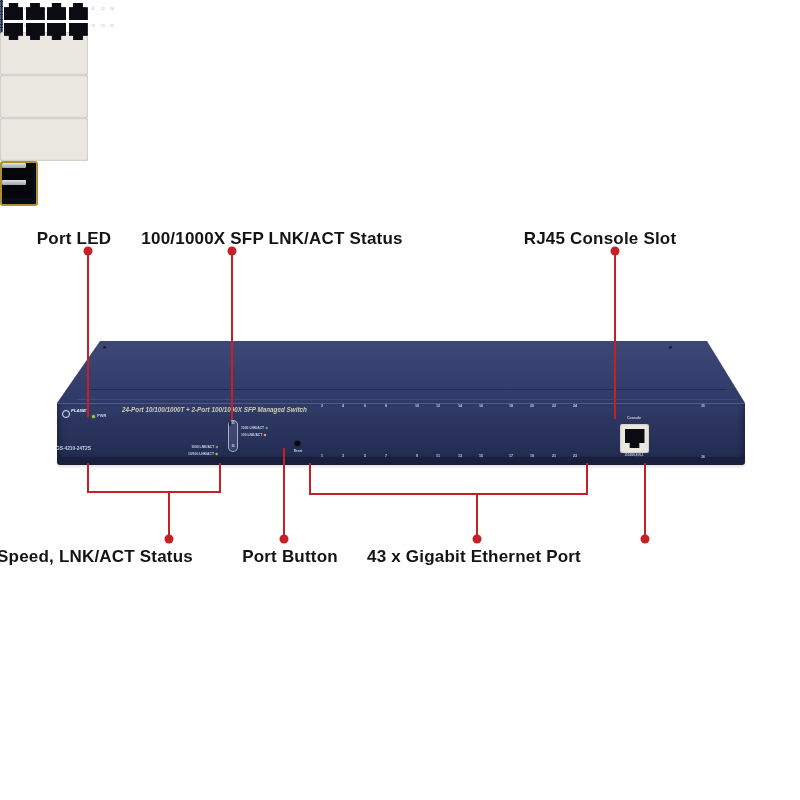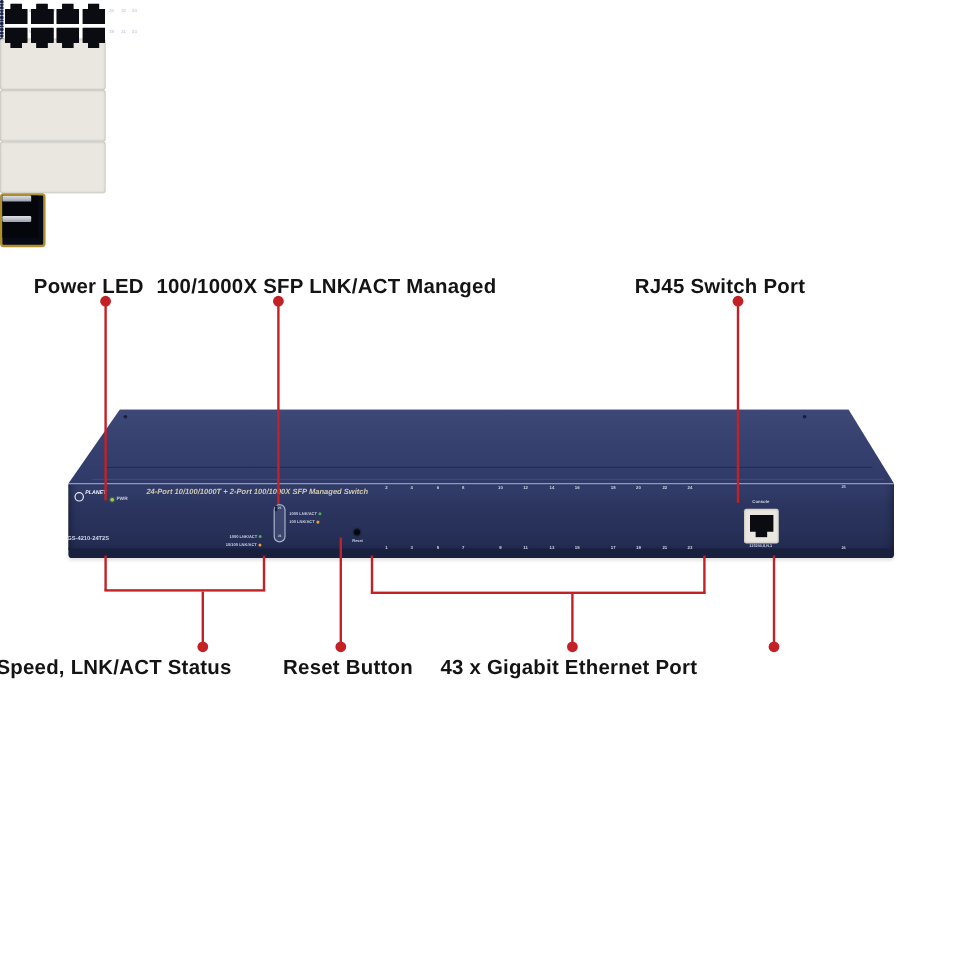--- a/index.html
+++ b/index.html
@@ -79,23 +79,23 @@
 
   <div class="tt c45" style="left:634px;top:416px;">Console</div>
   <div class="abs" style="left:620px;top:424px;width:29px;height:29px;background:#e9e7e0;border-radius:2px;box-shadow:inset 0 0 2px rgba(0,0,0,.35);">
     <div class="jack down" style="left:4.5px;top:5px;width:20px;height:19px;"></div>
   </div>
   <div class="tt c40" style="left:634px;top:453px;">115200,8,N,1</div>
 
   <div class="tt c40" style="left:703px;top:404px;">25</div>
   <div class="tt c40" style="left:703px;top:455px;">26</div>
 
-  <div class="callout-label" style="left:74px;top:229px;">Power LED</div>
-  <div class="callout-label" style="left:272px;top:229px;">100/1000X SFP LNK/ACT Managed</div>
-  <div class="callout-label" style="left:600px;top:229px;">RJ45 Switch Port</div>
+  <div class="callout-label" style="left:74px;top:229px;">Port LED</div>
+  <div class="callout-label" style="left:272px;top:229px;">100/1000X SFP LNK/ACT Status</div>
+  <div class="callout-label" style="left:600px;top:229px;">RJ45 Console Slot</div>
 
   <div class="rdot" style="left:88px;top:251px;"></div>
   <div class="rline" style="left:87px;top:253px;width:2px;height:164px;"></div>
   <div class="rdot" style="left:232px;top:251px;"></div>
   <div class="rline" style="left:231px;top:253px;width:2px;height:167px;"></div>
   <div class="rdot" style="left:615px;top:251px;"></div>
   <div class="rline" style="left:614px;top:253px;width:2px;height:166px;"></div>
 
   <div class="rline" style="left:87px;top:463px;width:2px;height:29px;"></div>
   <div class="rline" style="left:219px;top:463px;width:2px;height:29px;"></div>
@@ -109,21 +109,21 @@
   <div class="rline" style="left:309px;top:463px;width:2px;height:31px;"></div>
   <div class="rline" style="left:586px;top:463px;width:2px;height:31px;"></div>
   <div class="rline" style="left:309px;top:493px;width:279px;height:2px;"></div>
   <div class="rline" style="left:476px;top:495px;width:2px;height:42px;"></div>
   <div class="rdot" style="left:477px;top:539px;"></div>
 
   <div class="rline" style="left:644px;top:463px;width:2px;height:74px;"></div>
   <div class="rdot" style="left:645px;top:539px;"></div>
 
   <div class="callout-label" style="left:95px;top:547px;">Speed, LNK/ACT Status</div>
-  <div class="callout-label" style="left:290px;top:547px;">Reset Button</div>
+  <div class="callout-label" style="left:290px;top:547px;">Port Button</div>
   <div class="callout-label" style="left:474px;top:547px;">43 x Gigabit Ethernet Port</div>
 <div style="left: 110px; top: 416px; width: 122px; height: 32px;">
       <div style="left: 3.7px; top: 3.5px; width: 2.6px; height: 2.6px; border-radius: 50%; background: rgb(26, 35, 72); box-shadow: rgba(255, 255, 255, 0.25) 0px 0px 1px;"></div>
       <div class="tt" style="left: 5px; top: 7px; transform: translateX(-50%) scale(0.45); transform-origin: 50% 0px;">2</div>
       <div style="left: 3.7px; top: 20.5px; width: 2.6px; height: 2.6px; border-radius: 50%; background: rgb(26, 35, 72); box-shadow: rgba(255, 255, 255, 0.25) 0px 0px 1px;"></div>
       <div class="tt" style="left: 5px; top: 24px; transform: translateX(-50%) scale(0.45); transform-origin: 50% 0px;">1</div>
       <div style="left: 13.45px; top: 3.5px; width: 2.6px; height: 2.6px; border-radius: 50%; background: rgb(26, 35, 72); box-shadow: rgba(255, 255, 255, 0.25) 0px 0px 1px;"></div>
       <div class="tt" style="left: 14.75px; top: 7px; transform: translateX(-50%) scale(0.45); transform-origin: 50% 0px;">4</div>
       <div style="left: 13.45px; top: 20.5px; width: 2.6px; height: 2.6px; border-radius: 50%; background: rgb(26, 35, 72); box-shadow: rgba(255, 255, 255, 0.25) 0px 0px 1px;"></div>
       <div class="tt" style="left: 14.75px; top: 24px; transform: translateX(-50%) scale(0.45); transform-origin: 50% 0px;">3</div>

